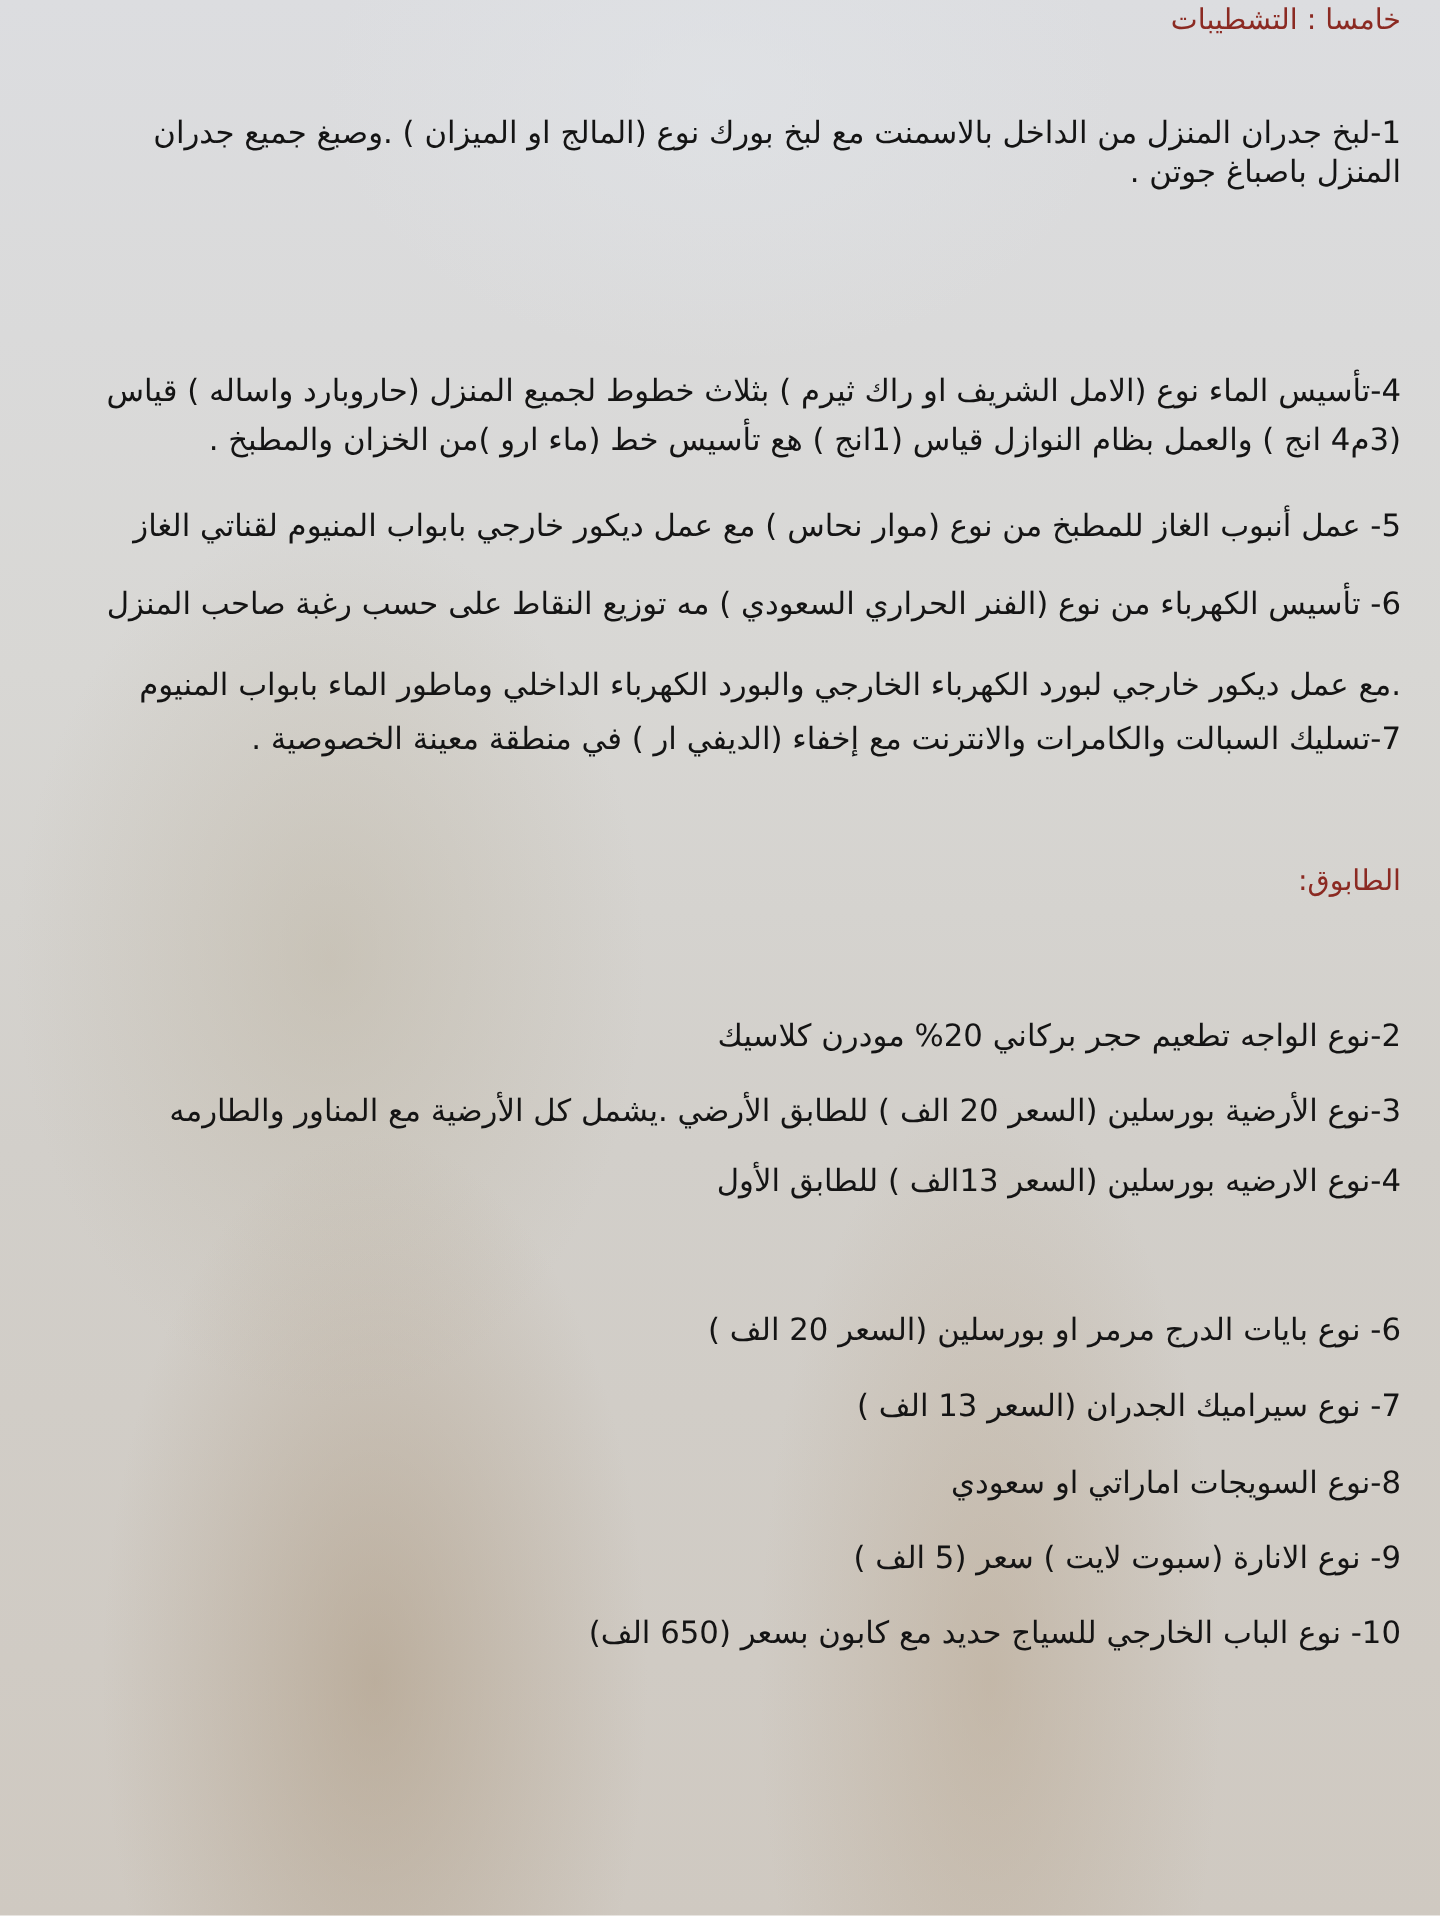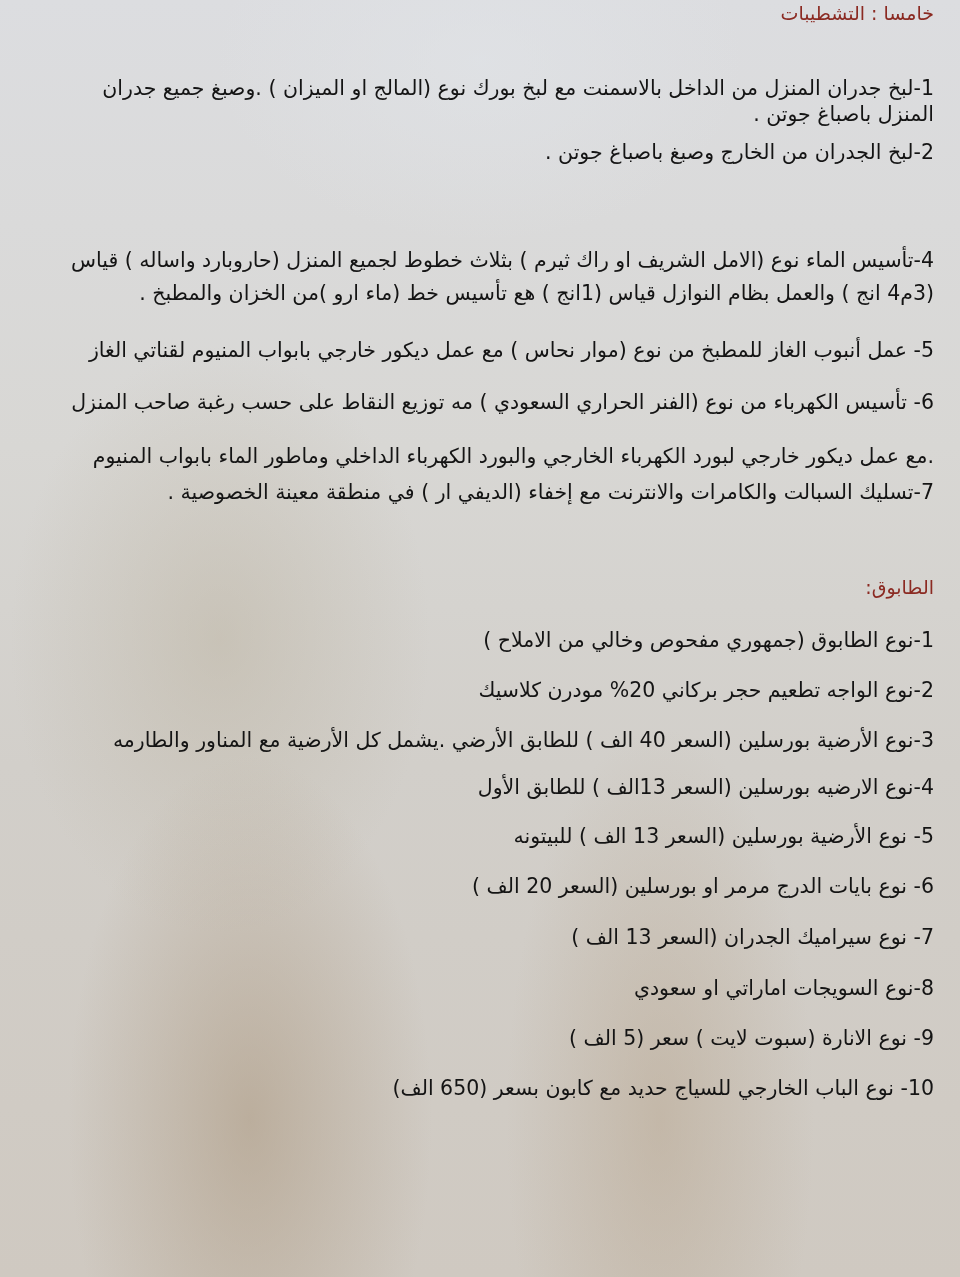--- a/index.html
+++ b/index.html
@@ -49,39 +49,36 @@
 </head>
 <body>
 
 <div class="page">
 
   <div class="heading h1">خامسا : التشطيبات</div>
 
   <div class="line" style="top:78px;">1-لبخ جدران المنزل من الداخل بالاسمنت مع لبخ بورك نوع (المالج او الميزان ) .وصبغ جميع جدران</div>
   <div class="line" style="top:104px;">المنزل باصباغ جوتن .</div>
 
-  <div class="line" style="top:142px;">2-لبخ الجدران من الخارج وصبغ باصباغ جوتن .</div>
 
 
   <div class="line" style="top:250px;">4-تأسيس الماء نوع (الامل الشريف او راك ثيرم ) بثلاث خطوط لجميع المنزل (حاروبارد واساله ) قياس</div>
   <div class="line" style="top:283px;">(3م4 انج ) والعمل بظام النوازل قياس (1انج )  هع تأسيس خط (ماء ارو )من الخزان والمطبخ .</div>
 
   <div class="line" style="top:340px;">5- عمل أنبوب الغاز للمطبخ من نوع (موار نحاس ) مع عمل ديكور خارجي بابواب المنيوم لقناتي الغاز</div>
 
   <div class="line" style="top:392px;">6- تأسيس الكهرباء من نوع (الفنر الحراري السعودي ) مه توزيع النقاط على حسب رغبة صاحب المنزل</div>
   <div class="line" style="top:446px;">.مع عمل ديكور خارجي لبورد الكهرباء الخارجي والبورد الكهرباء الداخلي وماطور الماء بابواب المنيوم</div>
 
   <div class="line" style="top:482px;">7-تسليك السبالت والكامرات والانترنت مع إخفاء (الديفي ار ) في منطقة معينة الخصوصية .</div>
 
   <div class="heading h2">الطابوق:</div>
 
-  <div class="line" style="top:630px;">1-نوع الطابوق (جمهوري مفحوص وخالي من الاملاح )</div>
   <div class="line" style="top:680px;">2-نوع الواجه تطعيم حجر بركاني 20% مودرن كلاسيك</div>
-  <div class="line" style="top:730px;">3-نوع الأرضية بورسلين (السعر 40 الف ) للطابق الأرضي .يشمل كل الأرضية مع المناور والطارمه</div>
+  <div class="line" style="top:730px;">3-نوع الأرضية بورسلين (السعر 20 الف ) للطابق الأرضي .يشمل كل الأرضية مع المناور والطارمه</div>
   <div class="line" style="top:777px;margin-left:32px;">4-نوع الارضيه بورسلين (السعر 13الف ) للطابق الأول</div>
-  <div class="line" style="top:826px;">5- نوع الأرضية بورسلين (السعر 13 الف ) للبيتونه</div>
   <div class="line" style="top:876px;">6- نوع بايات الدرج مرمر او بورسلين (السعر 20 الف )</div>
   <div class="line" style="top:927px;">7- نوع سيراميك الجدران (السعر 13 الف )</div>
   <div class="line" style="top:978px;">8-نوع السويجات اماراتي او سعودي</div>
   <div class="line" style="top:1028px;margin-left:20px;">9- نوع الانارة (سبوت لايت ) سعر (5 الف )</div>
   <div class="line" style="top:1078px;">10- نوع الباب الخارجي للسياج حديد مع كابون بسعر (650 الف)</div>
 
 </div>
 
 </body></html>

